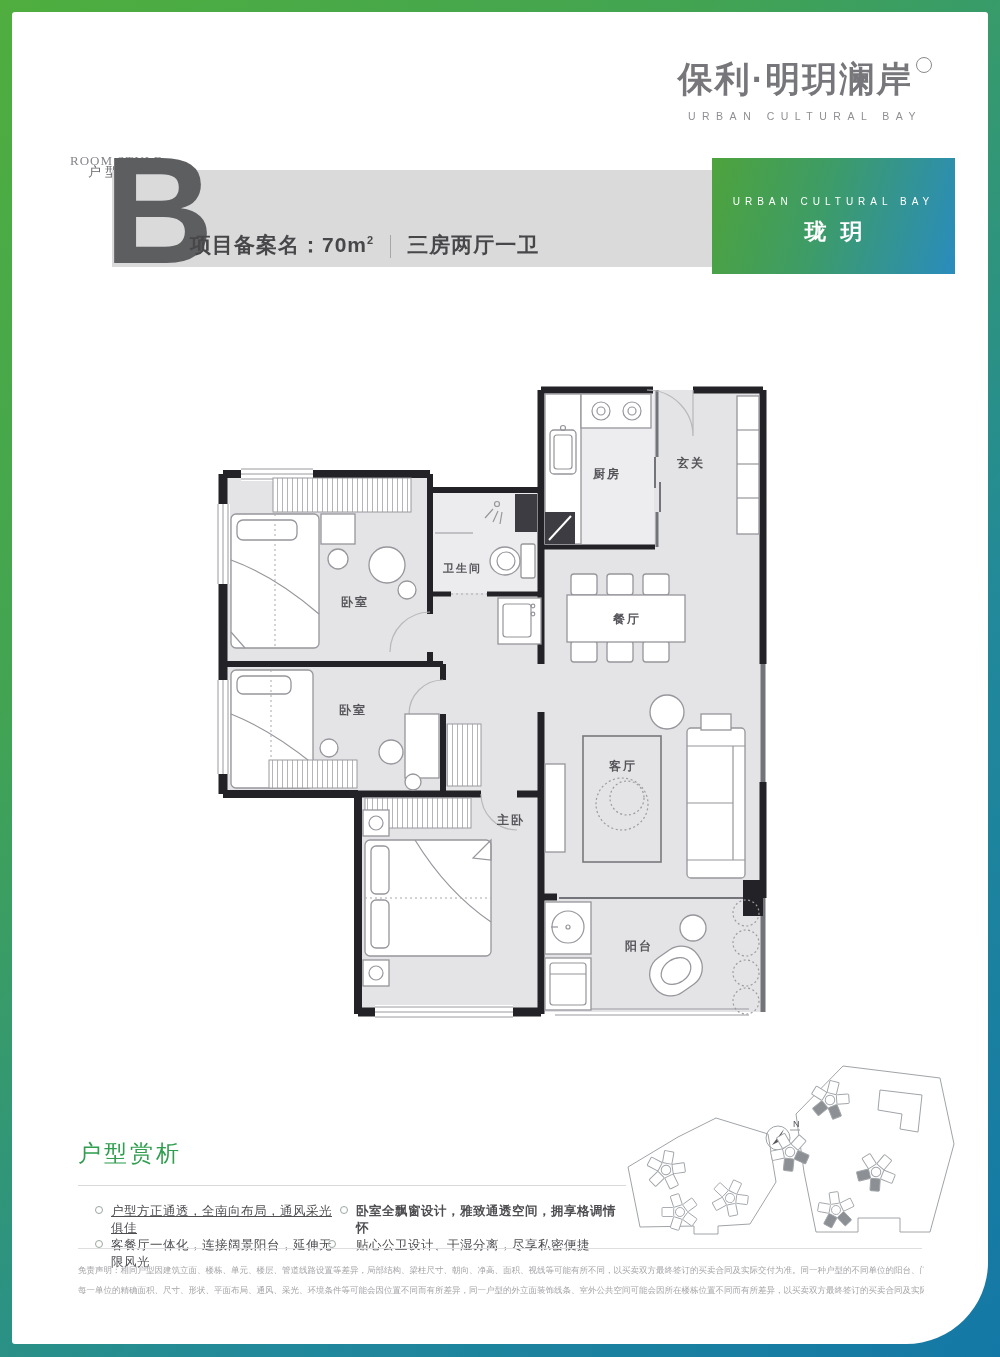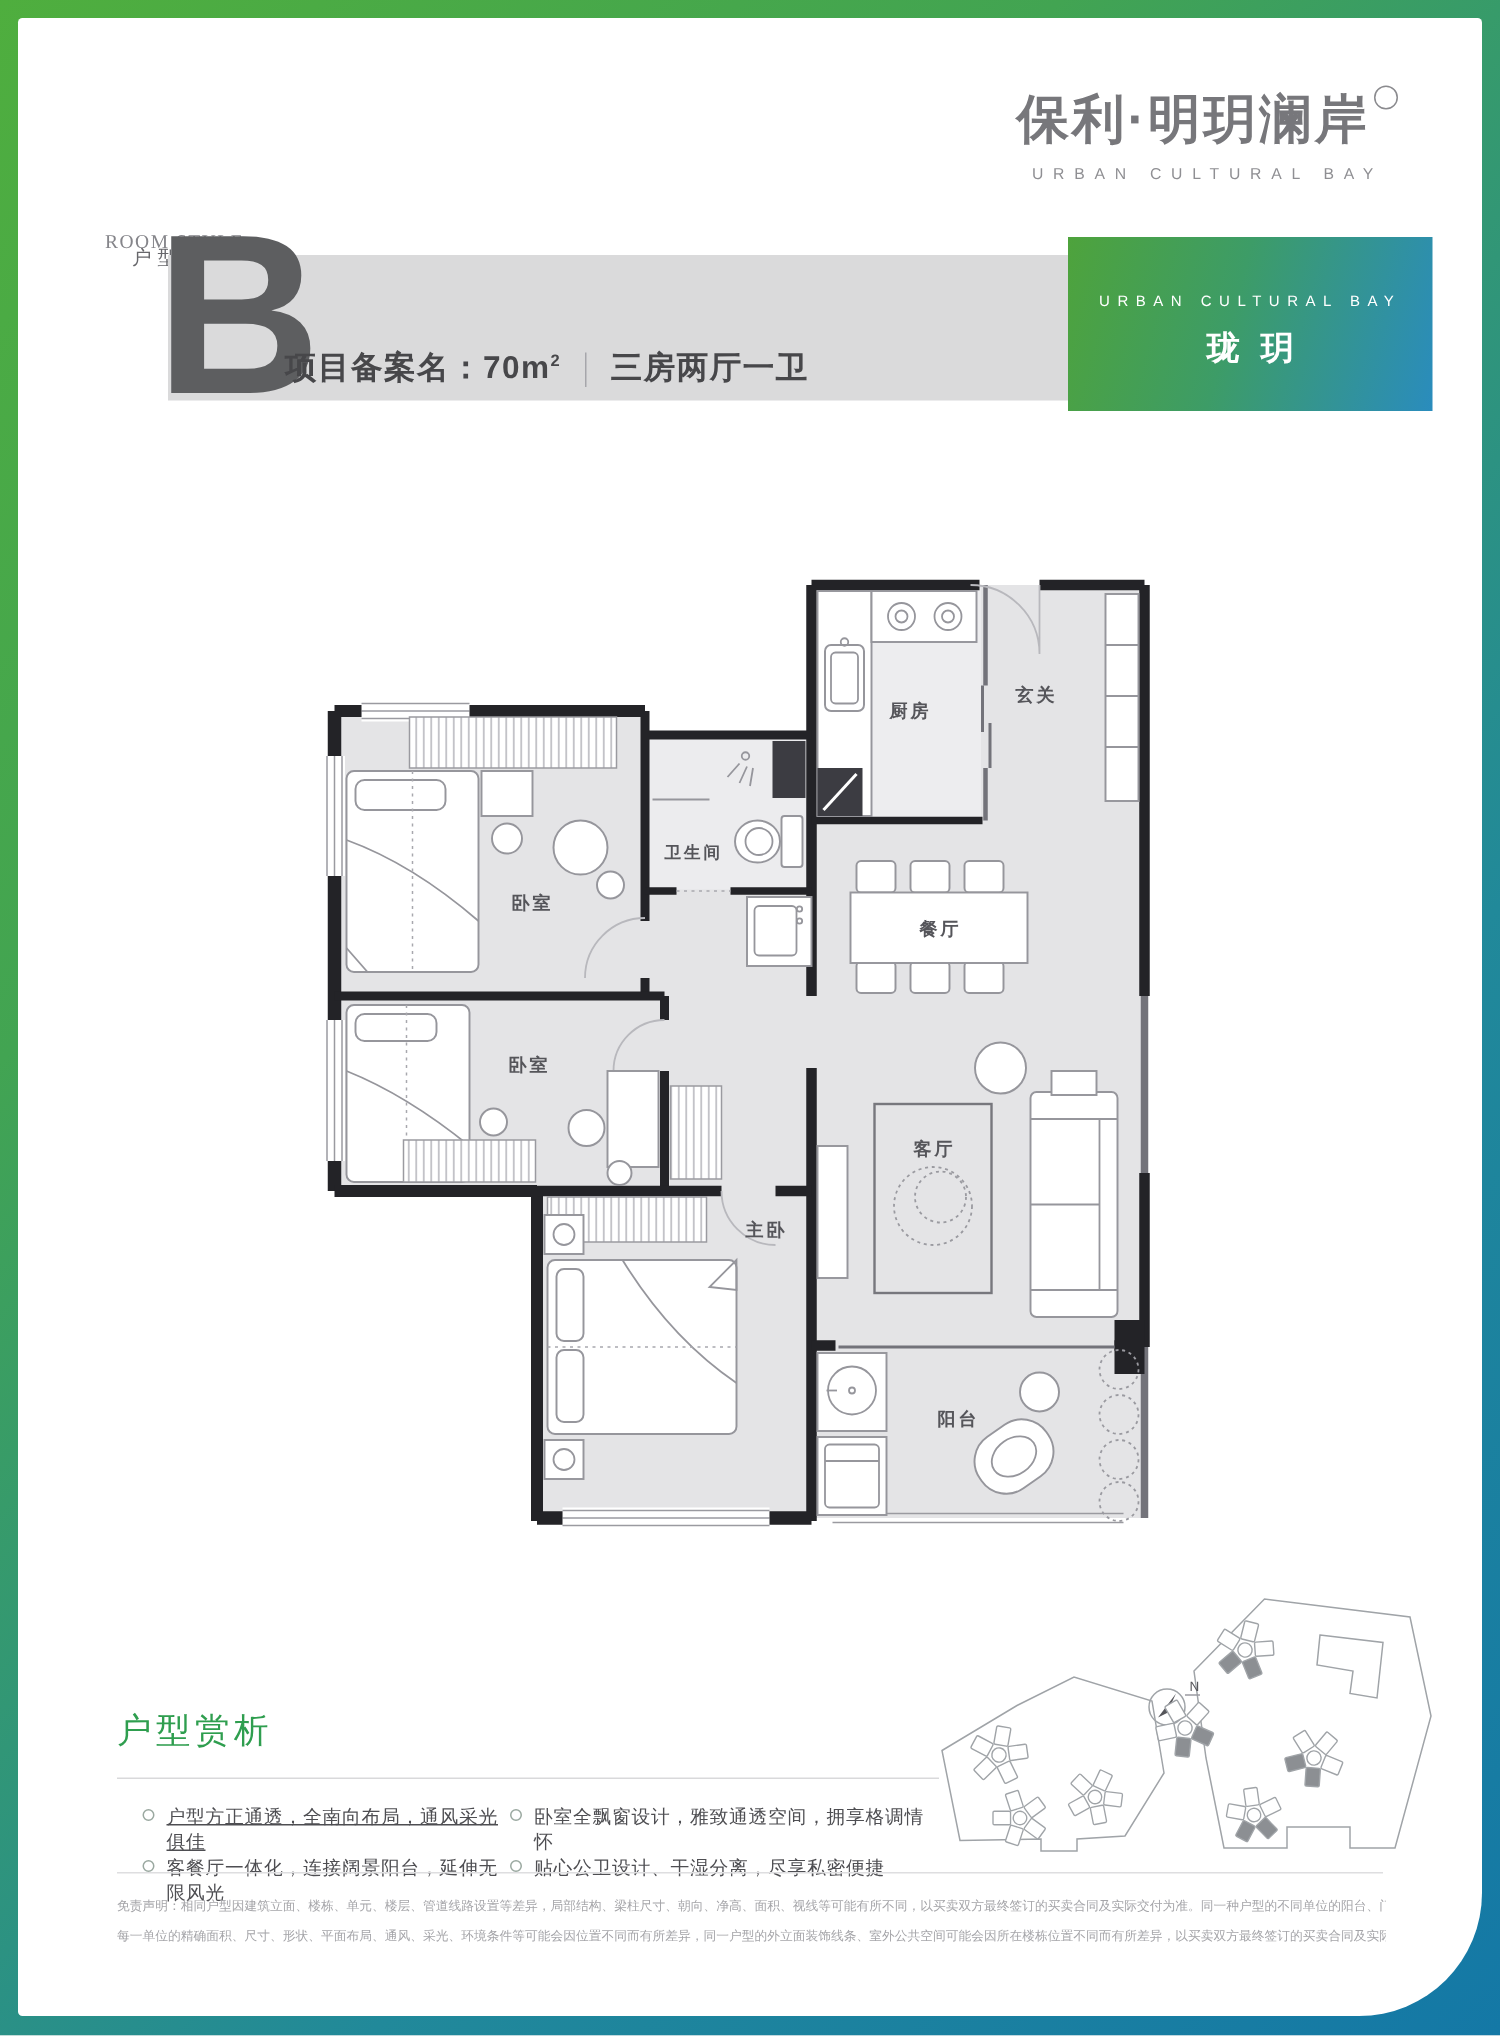--- a/index.html
+++ b/index.html
@@ -277,29 +277,29 @@
     </g>
     <text class="rlabel" x="282" y="462">主卧</text>
   </svg>
 
   <div class="abs an-title">户型赏析</div>
   <div class="abs an-div"></div>
   <div class="bullet" style="left:95px;top:1203px;width:240px;text-decoration:underline;">
       <span class="dot"></span>
       <span>户型方正通透，全南向布局，通风采光俱佳</span>
     </div>
-  <div class="bullet" style="left:340px;top:1203px;width:280px;">
+  <div class="bullet" style="left:340px;top:1203px;width:280px;font-weight:bold;">
       <span class="dot"></span>
       <span>卧室全飘窗设计，雅致通透空间，拥享格调情怀</span>
     </div>
   <div class="bullet" style="left:95px;top:1237px;width:240px;">
       <span class="dot"></span>
       <span>客餐厅一体化，连接阔景阳台，延伸无限风光</span>
     </div>
-  <div class="bullet" style="left:340px;top:1237px;width:280px;">
+  <div class="bullet" style="left:328px;top:1237px;width:280px;gap:12px;">
       <span class="dot"></span>
       <span>贴心公卫设计、干湿分离，尽享私密便捷</span>
     </div>
 
   <svg class="abs" style="left:618px;top:1052px;" width="345" height="200" viewBox="0 0 345 200">
     <defs>
       <g id="clA" class="clA">
         <rect x="-5" y="-20" width="10" height="13" rx="1"></rect>
         <g transform="rotate(72)">
             <rect x="-5" y="-20" width="10" height="13" rx="1"></rect>

